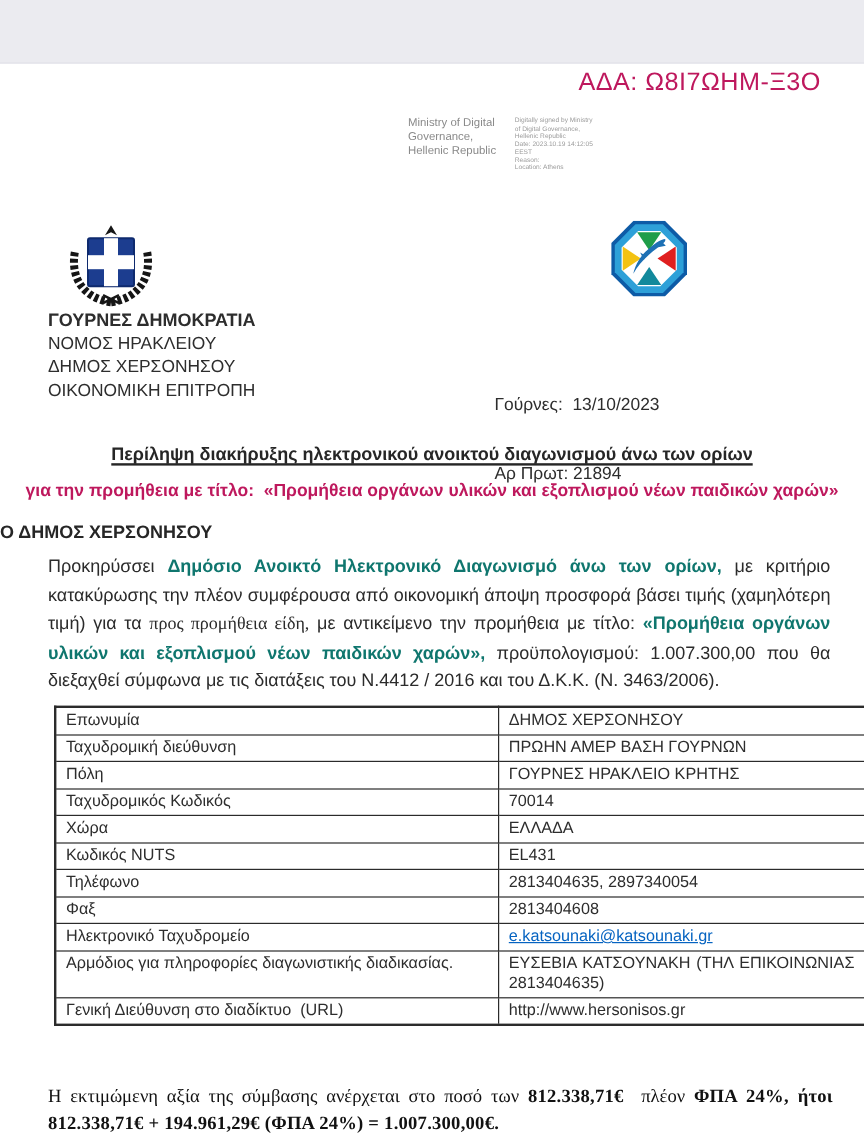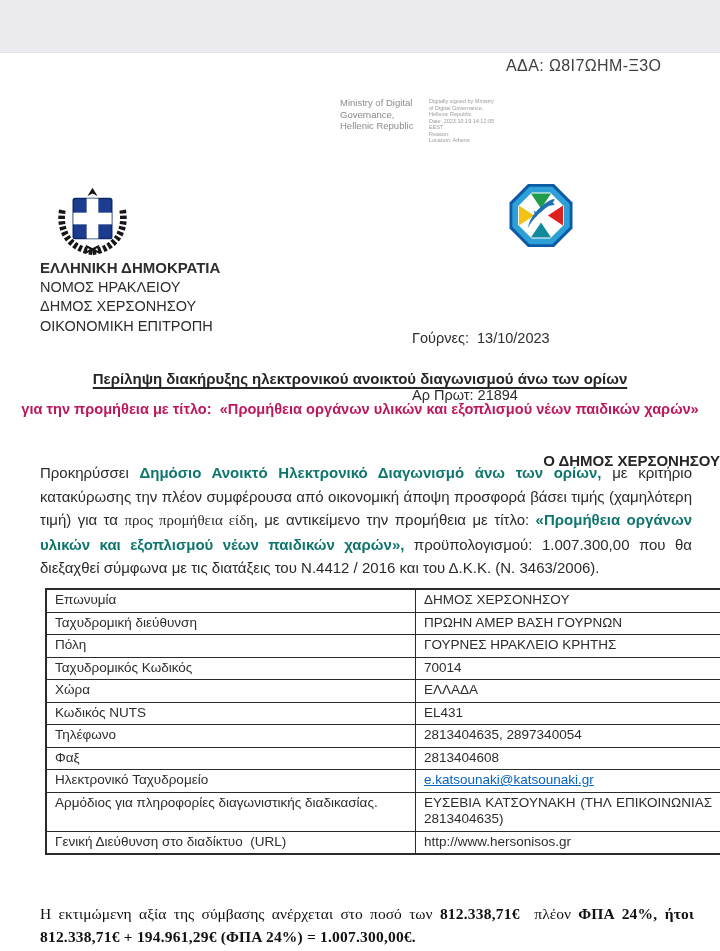--- a/index.html
+++ b/index.html
@@ -2,33 +2,33 @@
 <html lang="el"><head>
 <meta charset="utf-8">
 <style>
   html,body{margin:0;padding:0;}
   body{
     width:720px;height:951px;background:#ffffff;overflow:hidden;position:relative;
     font-family:"Liberation Sans",sans-serif;color:#222;
   }
   .abs{position:absolute;}
   .top-band{top:0;left:0;width:720px;height:52px;background:#ebebf0;border-bottom:1px solid #e2e2e8;}
-  .ada{top:57px;left:506px;font-size:16px;letter-spacing:.4px;color:#404040;}
+  .ada{top:57px;left:482px;font-size:21px;letter-spacing:.4px;color:#be185d;}
   .sig-wrap{top:97px;left:340px;display:flex;gap:5px;}
   .sig-signer{font-size:9.5px;line-height:11.5px;color:#8a8a8a;white-space:pre-line;width:84px;}
   .sig-details{font-size:5.5px;line-height:6.5px;color:#9b9b9b;white-space:pre-line;width:92px;padding-top:1px;}
   .emblem{top:186px;left:50px;}
   .hdr-left{top:258px;left:40px;font-size:14.5px;line-height:19.5px;color:#2d2d2d;}
   .hdr-left .l1{font-weight:bold;font-size:15px;}
   .muni-logo{top:184px;left:507px;}
   .date-block{top:291px;left:412px;font-size:14.5px;line-height:19px;color:#2d2d2d;white-space:pre-wrap;}
   .title-main{top:370px;left:0;width:720px;text-align:center;font-weight:bold;font-size:15px;color:#262626;
     text-decoration:underline;text-underline-offset:3px;text-decoration-thickness:1.5px;}
   .title-sub{top:401px;left:0;width:720px;text-align:center;font-weight:bold;font-size:14.6px;color:#be185d;white-space:pre-wrap;}
-  .title-auth{top:452px;left:0;width:720px;text-align:right;font-weight:bold;font-size:15px;color:#262626;}
+  .title-auth{top:435px;left:0;width:720px;text-align:left;font-weight:bold;font-size:15px;color:#262626;}
   .para{top:461px;left:40px;width:652px;font-size:15px;line-height:23.5px;text-align:justify;color:#2b2b2b;}
   .para b{color:#0f766e;}
   .serif{font-family:"Liberation Serif",serif;}
   table.info{border-collapse:collapse;table-layout:fixed;position:absolute;top:588px;left:45px;width:677px;
     border:2px solid #2b2b2b;}
   table.info td{border:1.5px solid #2b2b2b;padding:2px 8px 3px 8px;font-size:13.5px;line-height:16.5px;
     vertical-align:top;color:#2d2d2d;overflow:hidden;}
   td.lbl{width:352px;white-space:pre-wrap;}
   td.val.just{text-align:justify;}
   a.email-link{color:#0563C1;text-decoration:underline;cursor:pointer;}
@@ -65,21 +65,21 @@
       <path d="M42,80 L58,72 M58,80 L42,72" stroke-width="2.5"></path>
     </g>
     <path d="M44,12 L50,2 L56,12 L50,9 Z" fill="#161616"></path>
     <rect x="27" y="15" width="46" height="48" rx="2" fill="#1c3d8f" stroke="#0e2a6e" stroke-width="2"></rect>
     <rect x="43" y="15" width="14" height="48" fill="#ffffff"></rect>
     <rect x="27" y="32" width="46" height="14" fill="#ffffff"></rect>
   </svg>
 </div>
 
 <div class="abs hdr-left">
-  <div class="l1">ΕΛΛΗΝΙΚΗ ΔΗΜΟΚΡΑΤΙΑ</div>
+  <div class="l1">ΓΟΥΡΝΕΣ ΔΗΜΟΚΡΑΤΙΑ</div>
   <div>ΝΟΜΟΣ ΗΡΑΚΛΕΙΟΥ</div>
   <div>ΔΗΜΟΣ ΧΕΡΣΟΝΗΣΟΥ</div>
   <div>ΟΙΚΟΝΟΜΙΚΗ ΕΠΙΤΡΟΠΗ</div>
 </div>
 
 <div class="abs muni-logo">
   <svg width="68" height="63" viewBox="0 0 100 100">
     <polygon points="29.3,0 70.7,0 100,29.3 100,70.7 70.7,100 29.3,100 0,70.7 0,29.3" fill="#0d5ba6"></polygon>
     <polygon points="31.9,4.5 68.1,4.5 95.5,31.9 95.5,68.1 68.1,95.5 31.9,95.5 4.5,68.1 4.5,31.9" fill="#2da0d8"></polygon>
     <polygon points="35.4,13.5 64.6,13.5 86.5,35.4 86.5,64.6 64.6,86.5 35.4,86.5 13.5,64.6 13.5,35.4" fill="#ffffff"></polygon>

